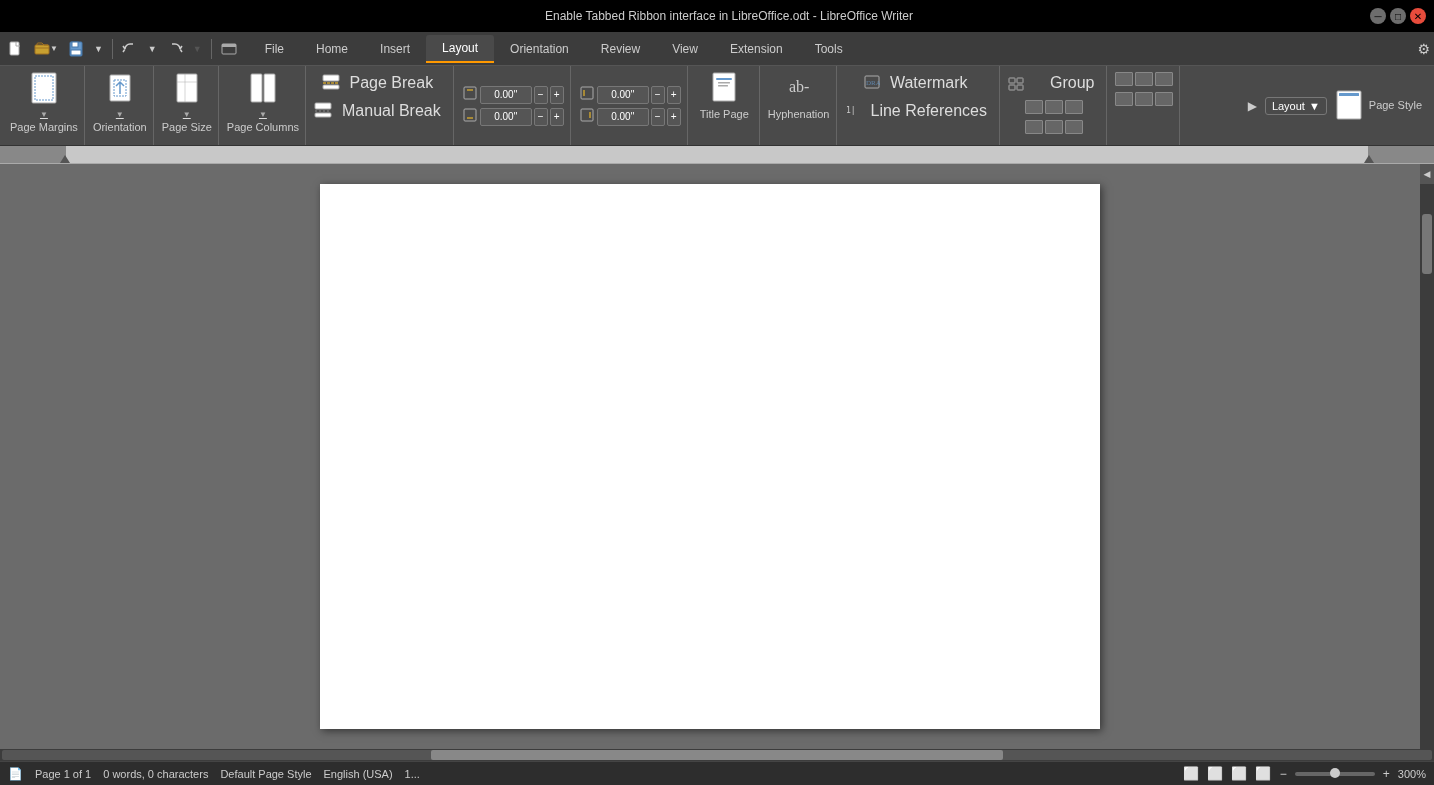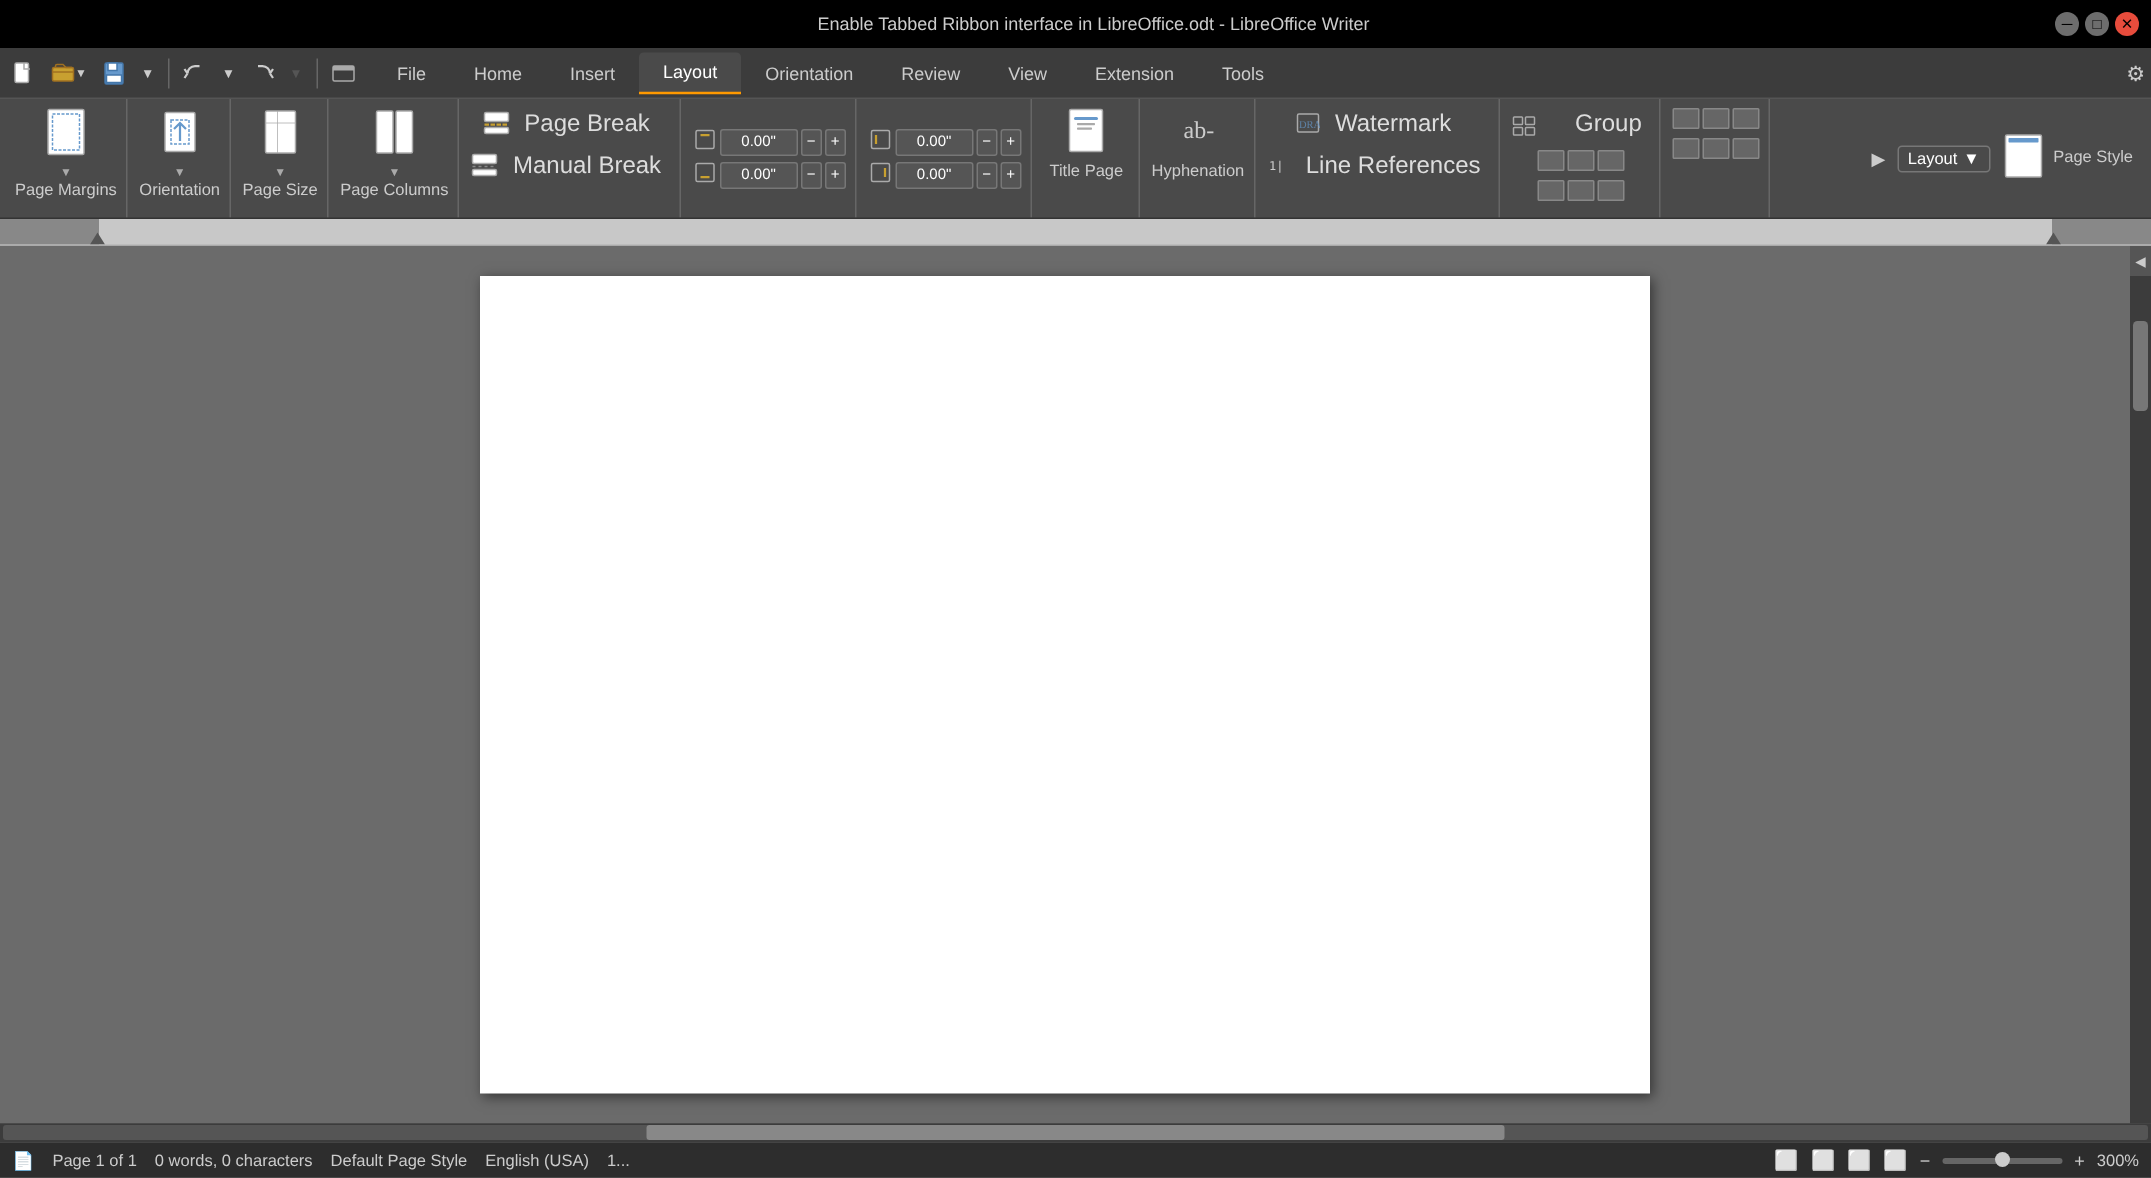--- a/index.html
+++ b/index.html
@@ -134,20 +134,21 @@
       background: none;
       border: none;
       color: #ddd;
       cursor: pointer;
       padding: 2px 4px;
       border-radius: 3px;
       font-size: 10px;
       min-width: 44px;
       text-align: center;
       gap: 2px;
+      text-decoration: underline;
     }
     .ribbon-btn .icon {
       font-size: 22px;
       line-height: 1;
     }
     .ribbon-btn-label {
       font-size: 11px;
       color: #ccc;
       white-space: nowrap;
       line-height: 1.2;

